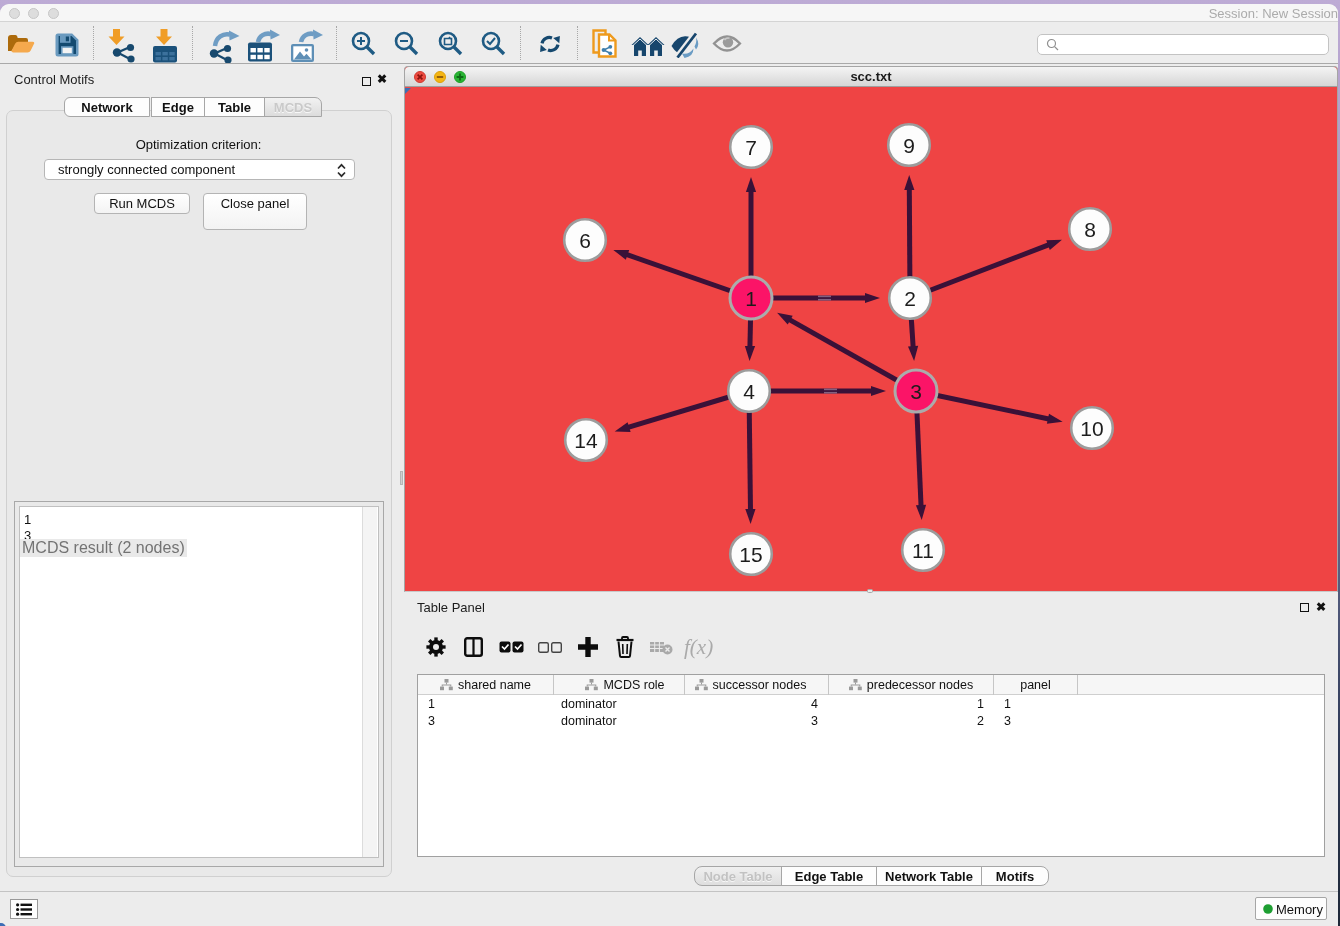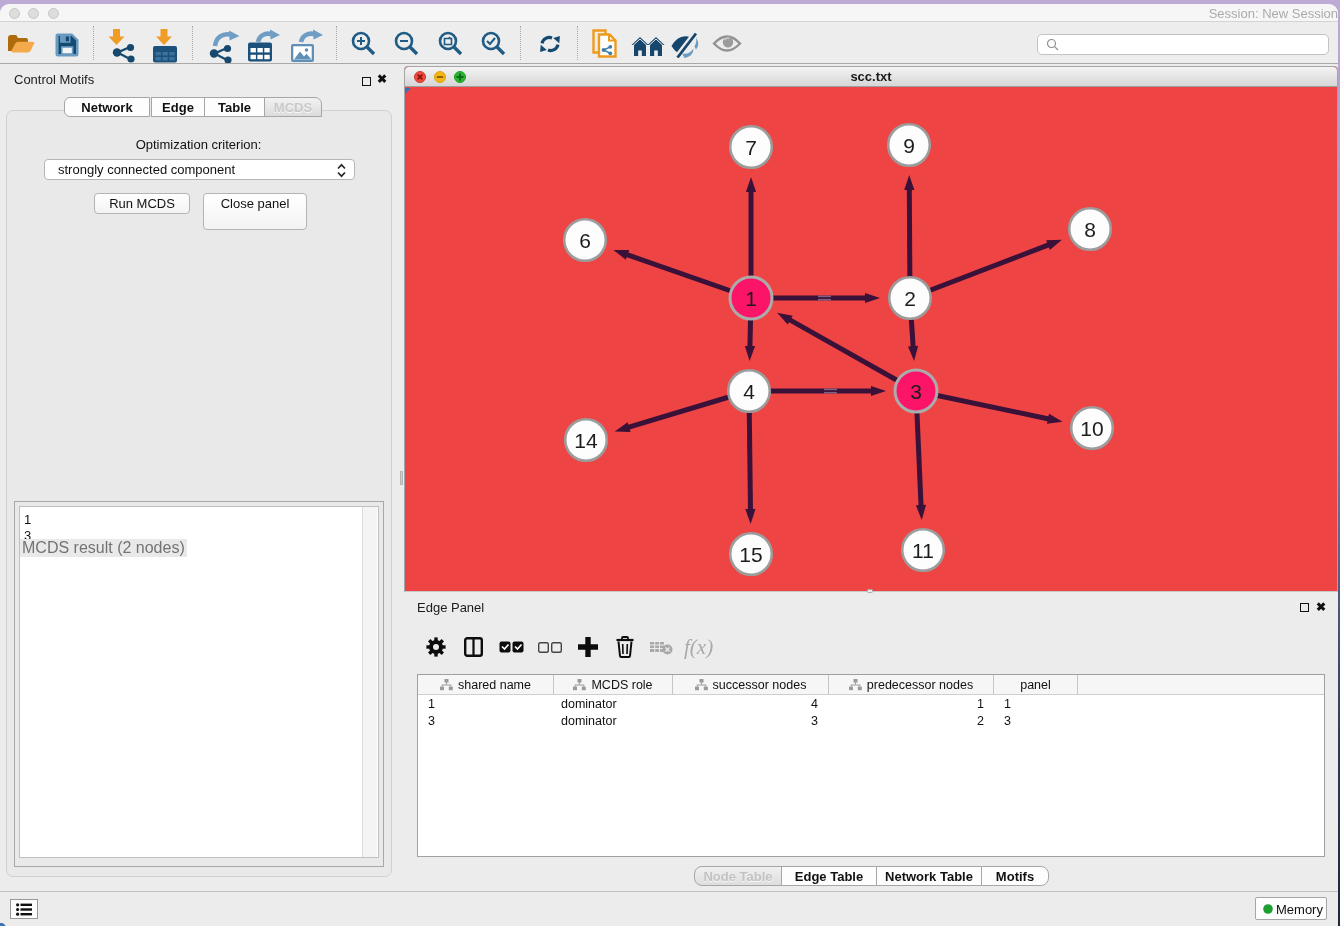--- a/index.html
+++ b/index.html
@@ -293,21 +293,21 @@
         <text x="687" y="348">10</text>
         <text x="181" y="360">14</text>
         <text x="346" y="474">15</text>
         <text x="518" y="470">11</text>
       </g>
     </svg>
   </div>
   <div class="abs" style="left:399.5px;top:467px;width:3px;height:14px;background:#cfcfcf;border:1px solid #b5b5b5;"></div>
   <div class="abs" style="left:867px;top:585px;width:6px;height:4px;background:#e8e8e8;border:1px solid #a9a9a9;border-radius:1.5px;"></div>
 
-  <div class="tp-title">Edge Panel</div>
+  <div class="tp-title">Table Panel</div>
   <div class="panel-sq" style="left:1300px;top:599px;"></div>
   <div class="panel-x" style="left:1316px;top:596px;">✖</div>
   <svg class="abs" style="left:426px;top:633px;" width="20" height="20" viewBox="0 0 20 20">
     <g fill="#0d0d0d">
       <circle cx="10" cy="10" r="7"></circle>
       <g>
           <rect x="8.3" y="0.4" width="3.4" height="4"></rect>
           <rect x="8.3" y="15.6" width="3.4" height="4"></rect>
           <rect x="0.4" y="8.3" width="4" height="3.4"></rect>
           <rect x="15.6" y="8.3" width="4" height="3.4"></rect>
@@ -361,21 +361,21 @@
       <div class="hcell" style="left:0;width:136px;"><svg class="hico" width="13" height="12" viewBox="0 0 13 12">
             <g fill="#9a9a9a">
               <rect x="4.5" y="0" width="4" height="3.6"></rect>
               <rect x="0" y="7.6" width="4" height="3.6"></rect>
               <rect x="8.8" y="7.6" width="4" height="3.6"></rect>
               <path d="M6 3.6h1v2H6z"></path>
               <path d="M1.5 6.2h10v1h-10z" fill="none"></path>
               <path d="M1.7 5.6h9.6v1H1.7zM1.7 5.6h1v2h-1zM10.3 5.6h1v2h-1z"></path>
             </g>
           </svg>shared name</div>
-      <div class="hcell" style="left:136px;width:119px;"><svg class="hico" width="13" height="12" viewBox="0 0 13 12">
+      <div class="hcell" style="left:148px;width:119px;"><svg class="hico" width="13" height="12" viewBox="0 0 13 12">
             <g fill="#9a9a9a">
               <rect x="4.5" y="0" width="4" height="3.6"></rect>
               <rect x="0" y="7.6" width="4" height="3.6"></rect>
               <rect x="8.8" y="7.6" width="4" height="3.6"></rect>
               <path d="M6 3.6h1v2H6z"></path>
               <path d="M1.7 5.6h9.6v1H1.7zM1.7 5.6h1v2h-1zM10.3 5.6h1v2h-1z"></path>
             </g>
           </svg>MCDS role</div>
       <div class="hcell" style="left:255px;width:156px;"><svg class="hico" width="13" height="12" viewBox="0 0 13 12">
             <g fill="#9a9a9a">

